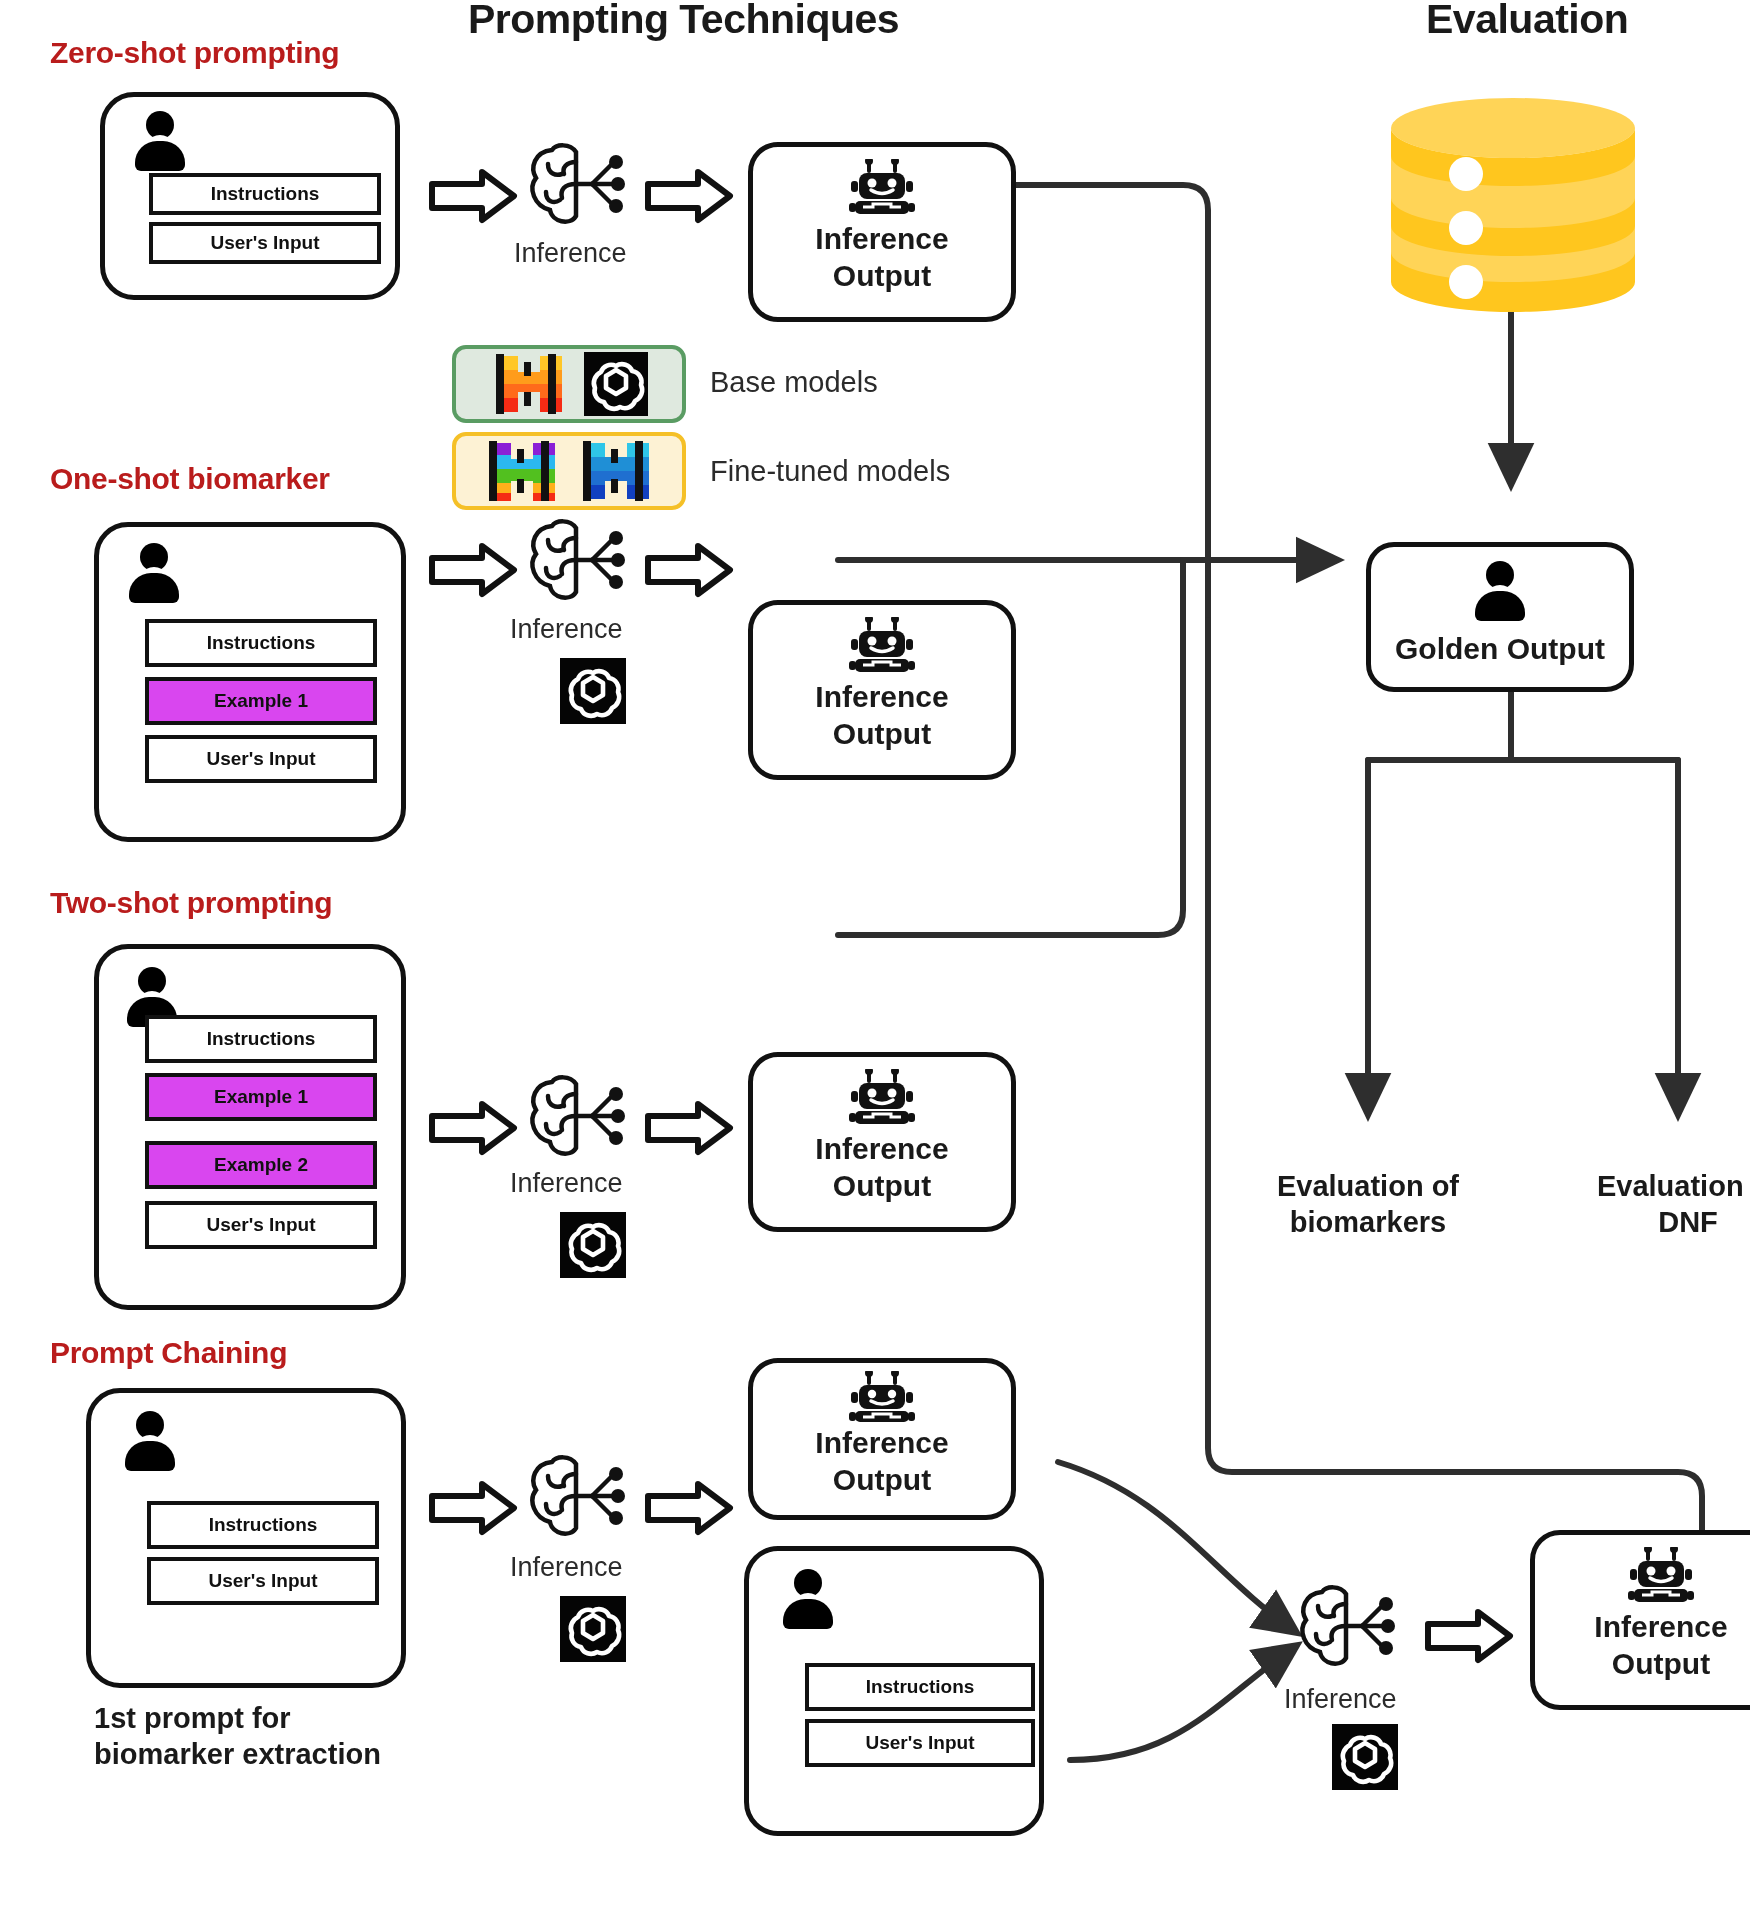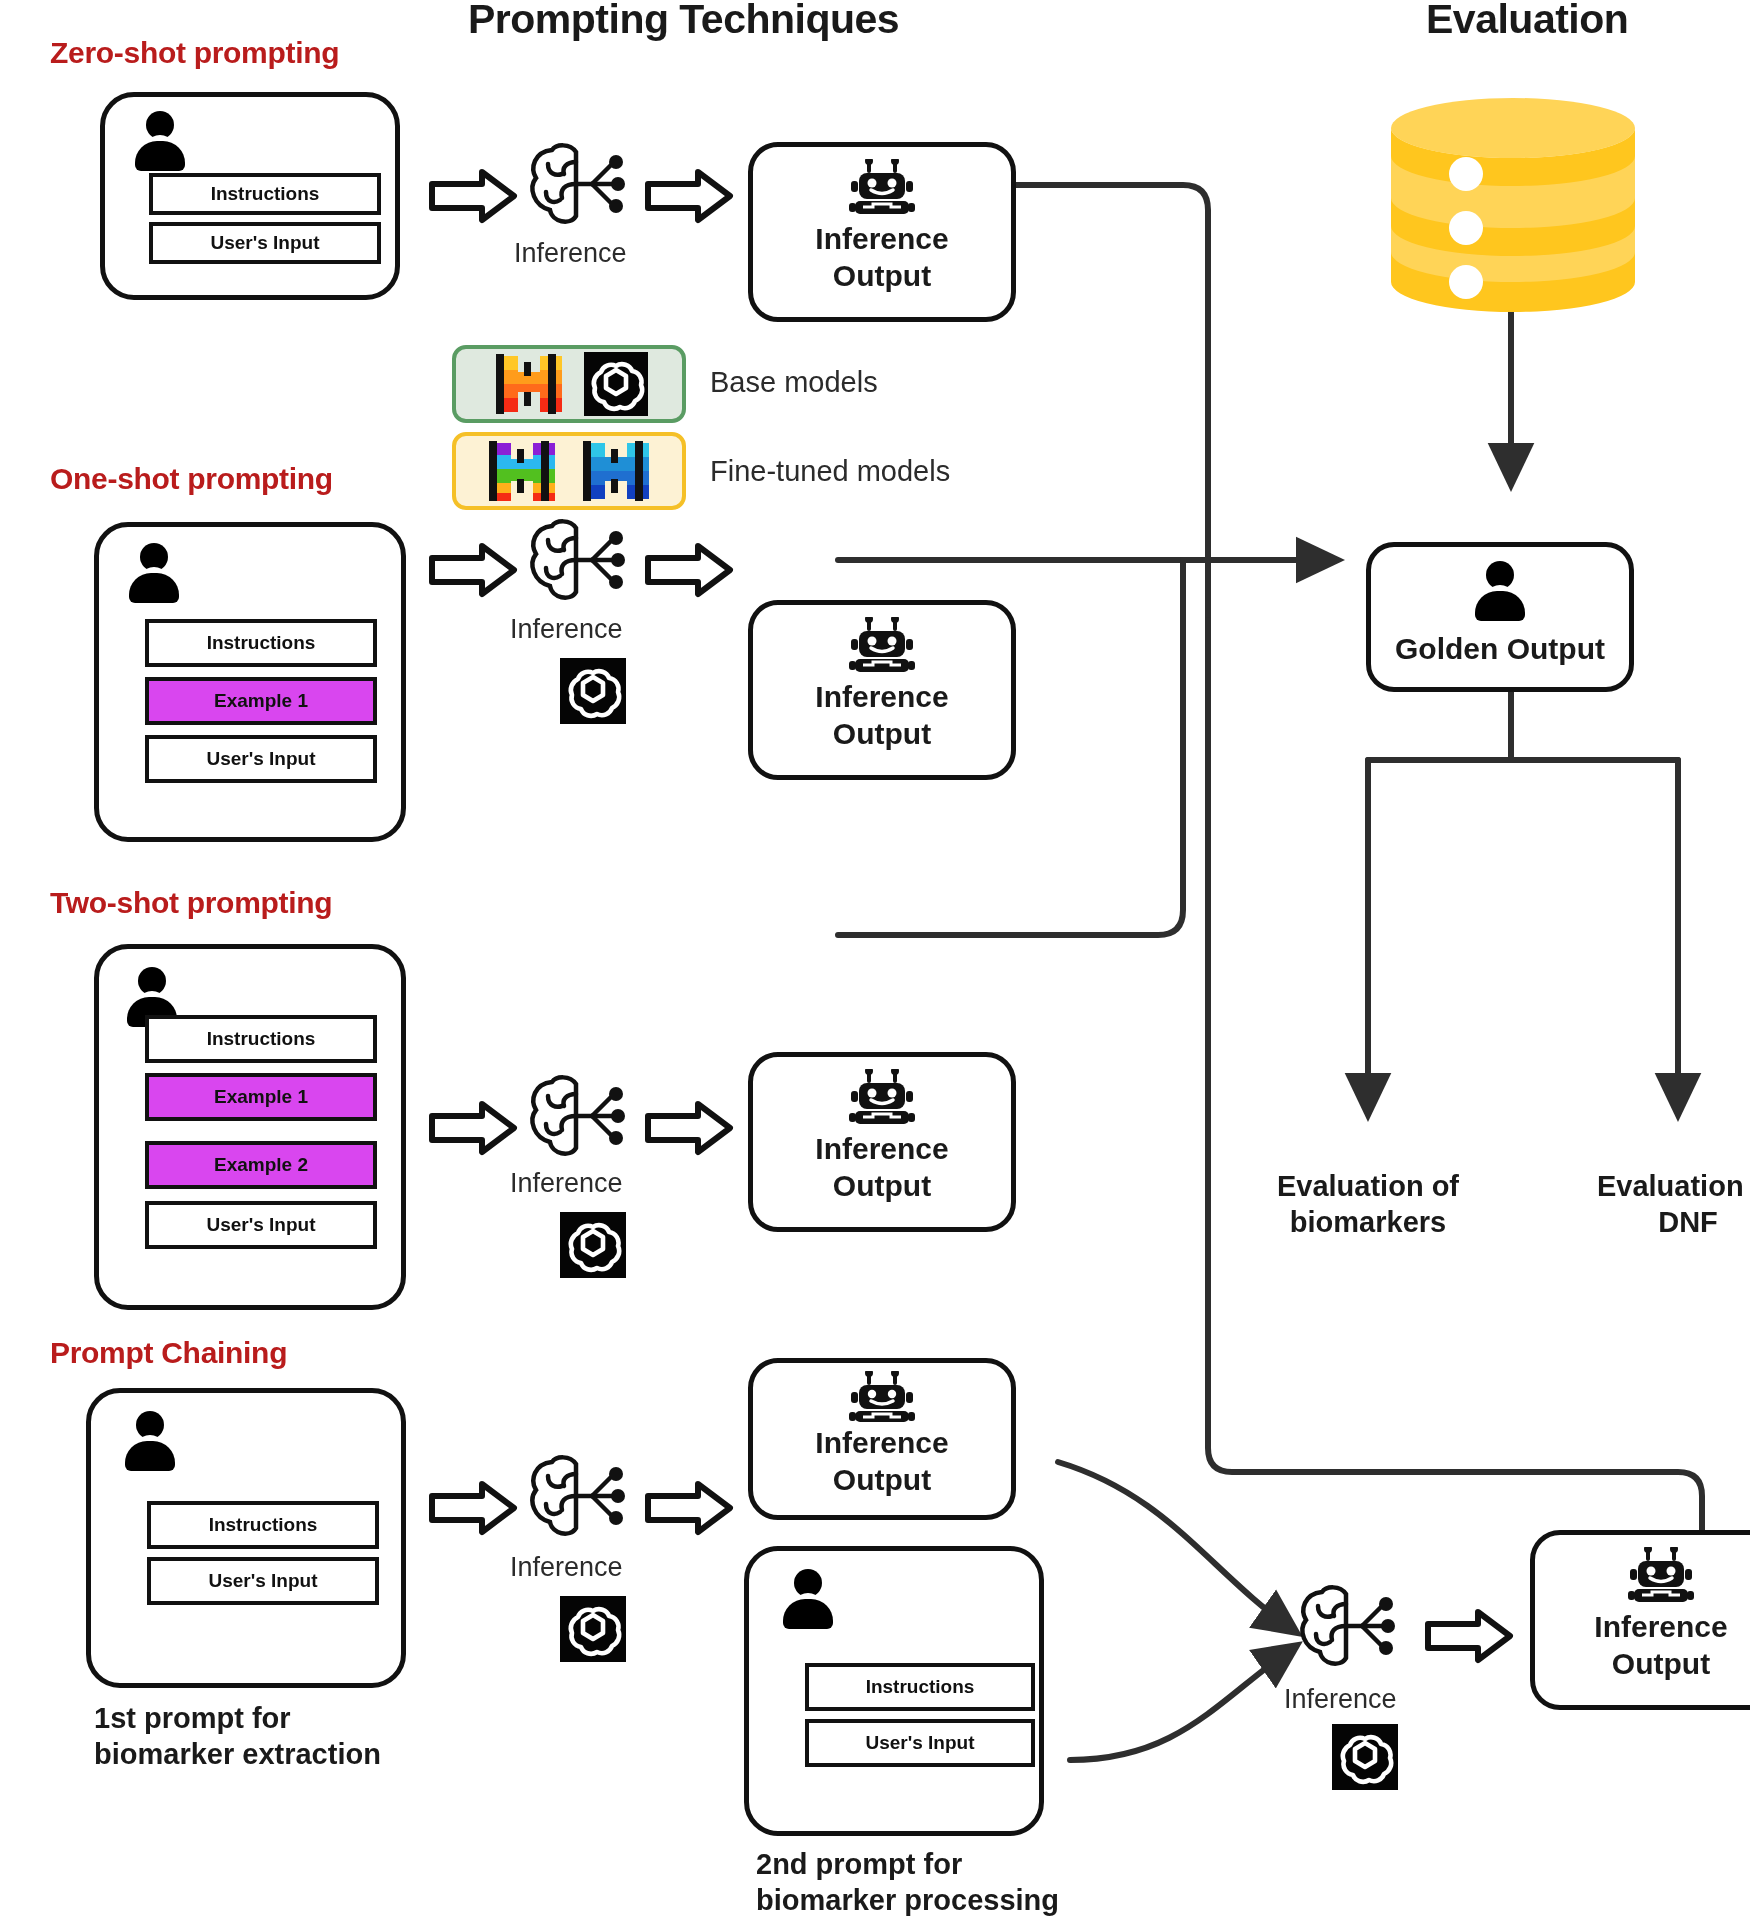--- a/index.html
+++ b/index.html
@@ -287,21 +287,21 @@
       <g fill="#111">
         <rect x="6" y="2" width="8" height="60"></rect>
         <rect x="34" y="10" width="7" height="14"></rect>
         <rect x="34" y="40" width="7" height="14"></rect>
         <rect x="58" y="2" width="8" height="60"></rect>
       </g>
     </svg>
   </div>
   <div class="abs model-legend" style="left:662px;top:455px;">Fine-tuned models</div>
 
-  <div class="abs section-label" style="left:2px;top:462px;">One-shot prompting</div>
+  <div class="abs section-label" style="left:2px;top:462px;">One-shot biomarker</div>
 
   <div class="abs prompt-card" style="left:46px;top:522px;width:312px;height:320px;">
     <div class="person-icon" style="left:28px;top:16px;">
       <div class="head"></div>
         <div class="notch"></div>
         <div class="body"></div>
     </div>
     <div class="slot abs" style="left:46px;top:92px;width:232px;height:48px;">Instructions</div>
     <div class="slot example abs" style="left:46px;top:150px;width:232px;height:48px;">Example 1</div>
     <div class="slot abs" style="left:46px;top:208px;width:232px;height:48px;">User's Input</div>
@@ -514,22 +514,20 @@
 
   <div class="abs prompt-card" style="left:696px;top:1546px;width:300px;height:290px;">
     <div class="person-icon" style="left:32px;top:18px;">
       <div class="head"></div>
         <div class="notch"></div>
         <div class="body"></div>
     </div>
     <div class="slot abs" style="left:56px;top:112px;width:230px;height:48px;">Instructions</div>
     <div class="slot abs" style="left:56px;top:168px;width:230px;height:48px;">User's Input</div>
   </div>
-  <div class="abs caption-bold" style="left:708px;top:1846px;white-space:pre-line;">2nd prompt for
-biomarker processing</div>
 
   <svg class="abs" style="left:1248px;top:1582px;" width="108" height="92">
     <g fill="none" stroke="#111" stroke-width="4.5" stroke-linecap="round">
       <path d="M26,10 C8,12 4,28 10,38 C2,48 8,66 24,70 C26,82 44,86 50,76 L50,12 C44,3 30,4 26,10 Z"></path>
       <path d="M50,22 C40,22 36,28 38,34"></path>
         <path d="M50,44 C38,44 34,50 36,58"></path>
       <path d="M22,24 C22,34 30,36 36,34"></path>
         <path d="M20,52 C20,62 28,64 34,60"></path>
       <path d="M50,44 H66"></path>
         <path d="M66,44 L86,24"></path>

